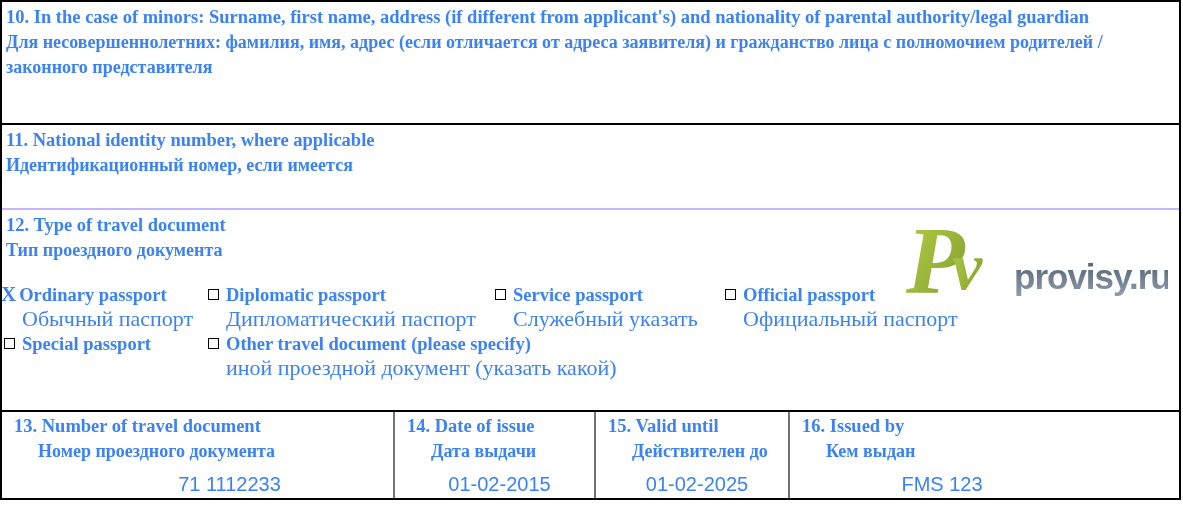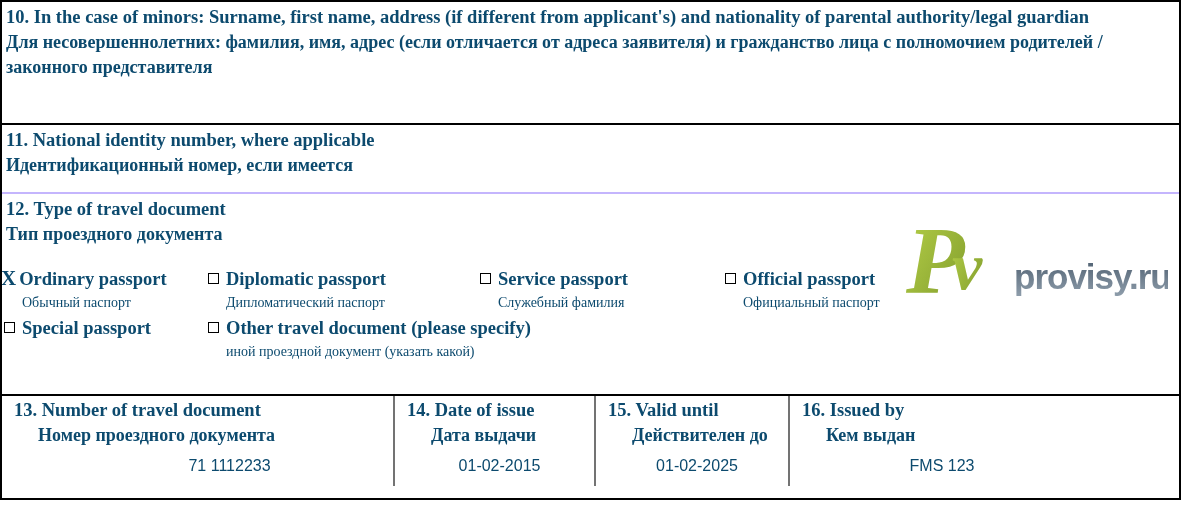--- a/index.html
+++ b/index.html
@@ -3,60 +3,60 @@
 <meta charset="utf-8">
 <style>
   html,body{margin:0;padding:0;background:#ffffff;}
   .form{
     position:relative;
     width:1181px;height:500px;
     box-sizing:border-box;
     border:2px solid #000;
     background:#fff;
     font-family:"Liberation Serif","DejaVu Serif",serif;
-    color:#0c4a6e;
+    color:#3b82f6;
     overflow:hidden;
   }
   .sec{box-sizing:border-box;padding:3px 4px 0 4px;position:relative;}
   .sec10{height:121px;}
-  .sec11{height:69px;border-top:2px solid #000;}
+  .sec11{height:85px;border-top:2px solid #000;}
   .sec12{height:202px;border-top:2px solid #c4b5fd;}
   .en{font-weight:bold;font-size:18.5px;line-height:25px;max-width:1105px;}
   .ru{font-weight:bold;font-size:18px;line-height:25px;max-width:1125px;}
   
   .opt{position:absolute;white-space:nowrap;}
   .opt-en{font-weight:bold;font-size:18.5px;line-height:24px;}
-  .opt-ru{font-size:14px;line-height:24px;padding-left:18px;}
+  .opt-ru{font-size:22px;line-height:24px;padding-left:18px;}
   .box{
     display:inline-block;width:9px;height:9px;
     border:1.2px solid #000;margin-right:7px;
     vertical-align:1px;
   }
   .xmark{
     display:inline-block;
     font-weight:bold;font-size:21px;
     margin-left:-3px;margin-right:3px;
     line-height:18px;
   }
   .r1{top:73px;} .r2{top:122px;}
-  .c1{left:2px;} .c2{left:206px;} .c3{left:478px;} .c4{left:723px;}
+  .c1{left:2px;} .c2{left:206px;} .c3{left:493px;} .c4{left:723px;}
   
   .bottom{
     display:grid;
     grid-template-columns:391px 201px 194px 1fr;
     border-top:2px solid #000;
     height:90px;
   }
   .bcell{box-sizing:border-box;padding:2px 2px 0 12px;}
   .bcell + .bcell{border-left:2px solid #737373;}
   .bcell .en{font-size:18.5px;line-height:25px;}
   .bcell .ru{padding-left:24px;line-height:25px;}
   .val{
     font-family:"Liberation Sans","DejaVu Sans",sans-serif;
-    font-size:16px;text-align:center;margin-top:9px;
+    font-size:20px;text-align:center;margin-top:9px;
   }
   .val13{padding-left:54px;}
   .val16{padding-right:95px;}
   
   .logo{position:absolute;left:898px;top:211px;width:268px;height:88px;pointer-events:none;}
 </style>
 </head>
 <body>
 
 <div class="form">
@@ -80,21 +80,21 @@
       <div class="opt-ru">Обычный паспорт</div>
     </div>
 
     <div class="opt r1 c2">
       <div class="opt-en"><span class="box"></span><span>Diplomatic passport</span></div>
       <div class="opt-ru">Дипломатический паспорт</div>
     </div>
 
     <div class="opt r1 c3">
       <div class="opt-en"><span class="box"></span><span>Service passport</span></div>
-      <div class="opt-ru">Служебный фамилия</div>
+      <div class="opt-ru">Служебный указать</div>
     </div>
 
     <div class="opt r1 c4">
       <div class="opt-en"><span class="box"></span><span>Official passport</span></div>
       <div class="opt-ru">Официальный паспорт</div>
     </div>
 
     <div class="opt r2 c1">
       <div class="opt-en"><span class="box"></span><span>Special passport</span></div>
     </div>

